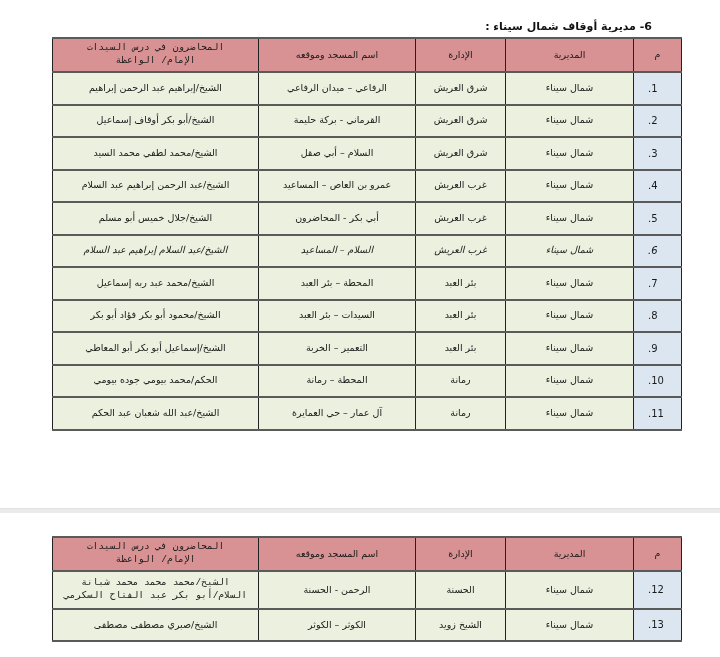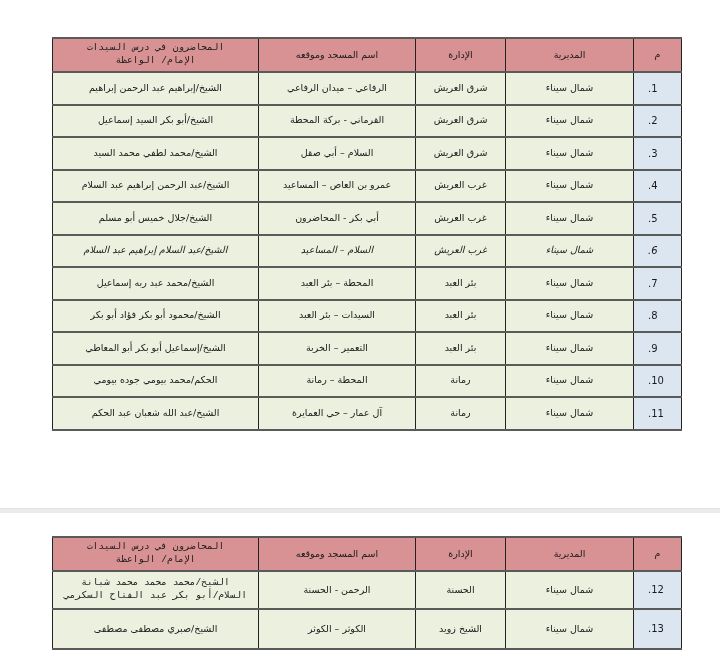--- a/index.html
+++ b/index.html
@@ -26,33 +26,34 @@
     text-align: center; vertical-align: middle;
     font-size: 9.5px; font-weight: normal; line-height: 1.35;
   }
   table.grid th { background: #d99294; height: 34px; font-size: 9.5px; }
   table.grid td { background: #ebf1de; height: 32.5px; }
   table.grid td.num { background: #dce6f1; text-align: left; padding-left: 14px; direction: ltr; font-size: 10px; }
   table.grid td.lect { padding: 0 6px; }
   .t1 { top: 37px; }
   .t2 { top: 23px; }
   .t2 td.tall { height: 38px; }
-  .t2 td.r13 { height: 40px; }
+  .t2 td.r13 { height: 32px; }
   .thick-top td { border-top: 3px solid #222; font-style: italic; }
   .c-num { width: 48px; }
   .c-dir { width: 128px; }
   .c-adm { width: 90px; }
   .c-mos { width: 157px; }
   .c-lec { width: 206px; }
   .line { display: block; font-family: Liberation Mono, monospace; }
 </style>
 </head>
 <body>
 
 <div class="page page1">
+  <div class="section-title">6- مديرية أوقاف شمال سيناء :</div>
 
   <table class="grid t1">
     <colgroup>
       <col class="c-num">
         <col class="c-dir">
         <col class="c-adm">
         <col class="c-mos">
         <col class="c-lec">
     </colgroup>
     <tbody>
@@ -70,22 +71,22 @@
       <td class="num">.1</td>
       <td>شمال سيناء</td>
       <td>شرق العريش</td>
       <td>الرفاعي – ميدان الرفاعي</td>
       <td class="lect">الشيخ/إبراهيم عبد الرحمن إبراهيم</td>
     </tr>
     <tr>
       <td class="num">.2</td>
       <td>شمال سيناء</td>
       <td>شرق العريش</td>
-      <td>القرماني - بركة المحطة</td>
-      <td class="lect">الشيخ/أبو بكر السيد إسماعيل</td>
+      <td>القرماني - بركة حليمة</td>
+      <td class="lect">الشيخ/أبو بكر أوقاف إسماعيل</td>
     </tr>
     <tr>
       <td class="num">.3</td>
       <td>شمال سيناء</td>
       <td>شرق العريش</td>
       <td>السلام – أبي صقل</td>
       <td class="lect">الشيخ/محمد لطفي محمد السيد</td>
     </tr>
     <tr>
       <td class="num">.4</td>

